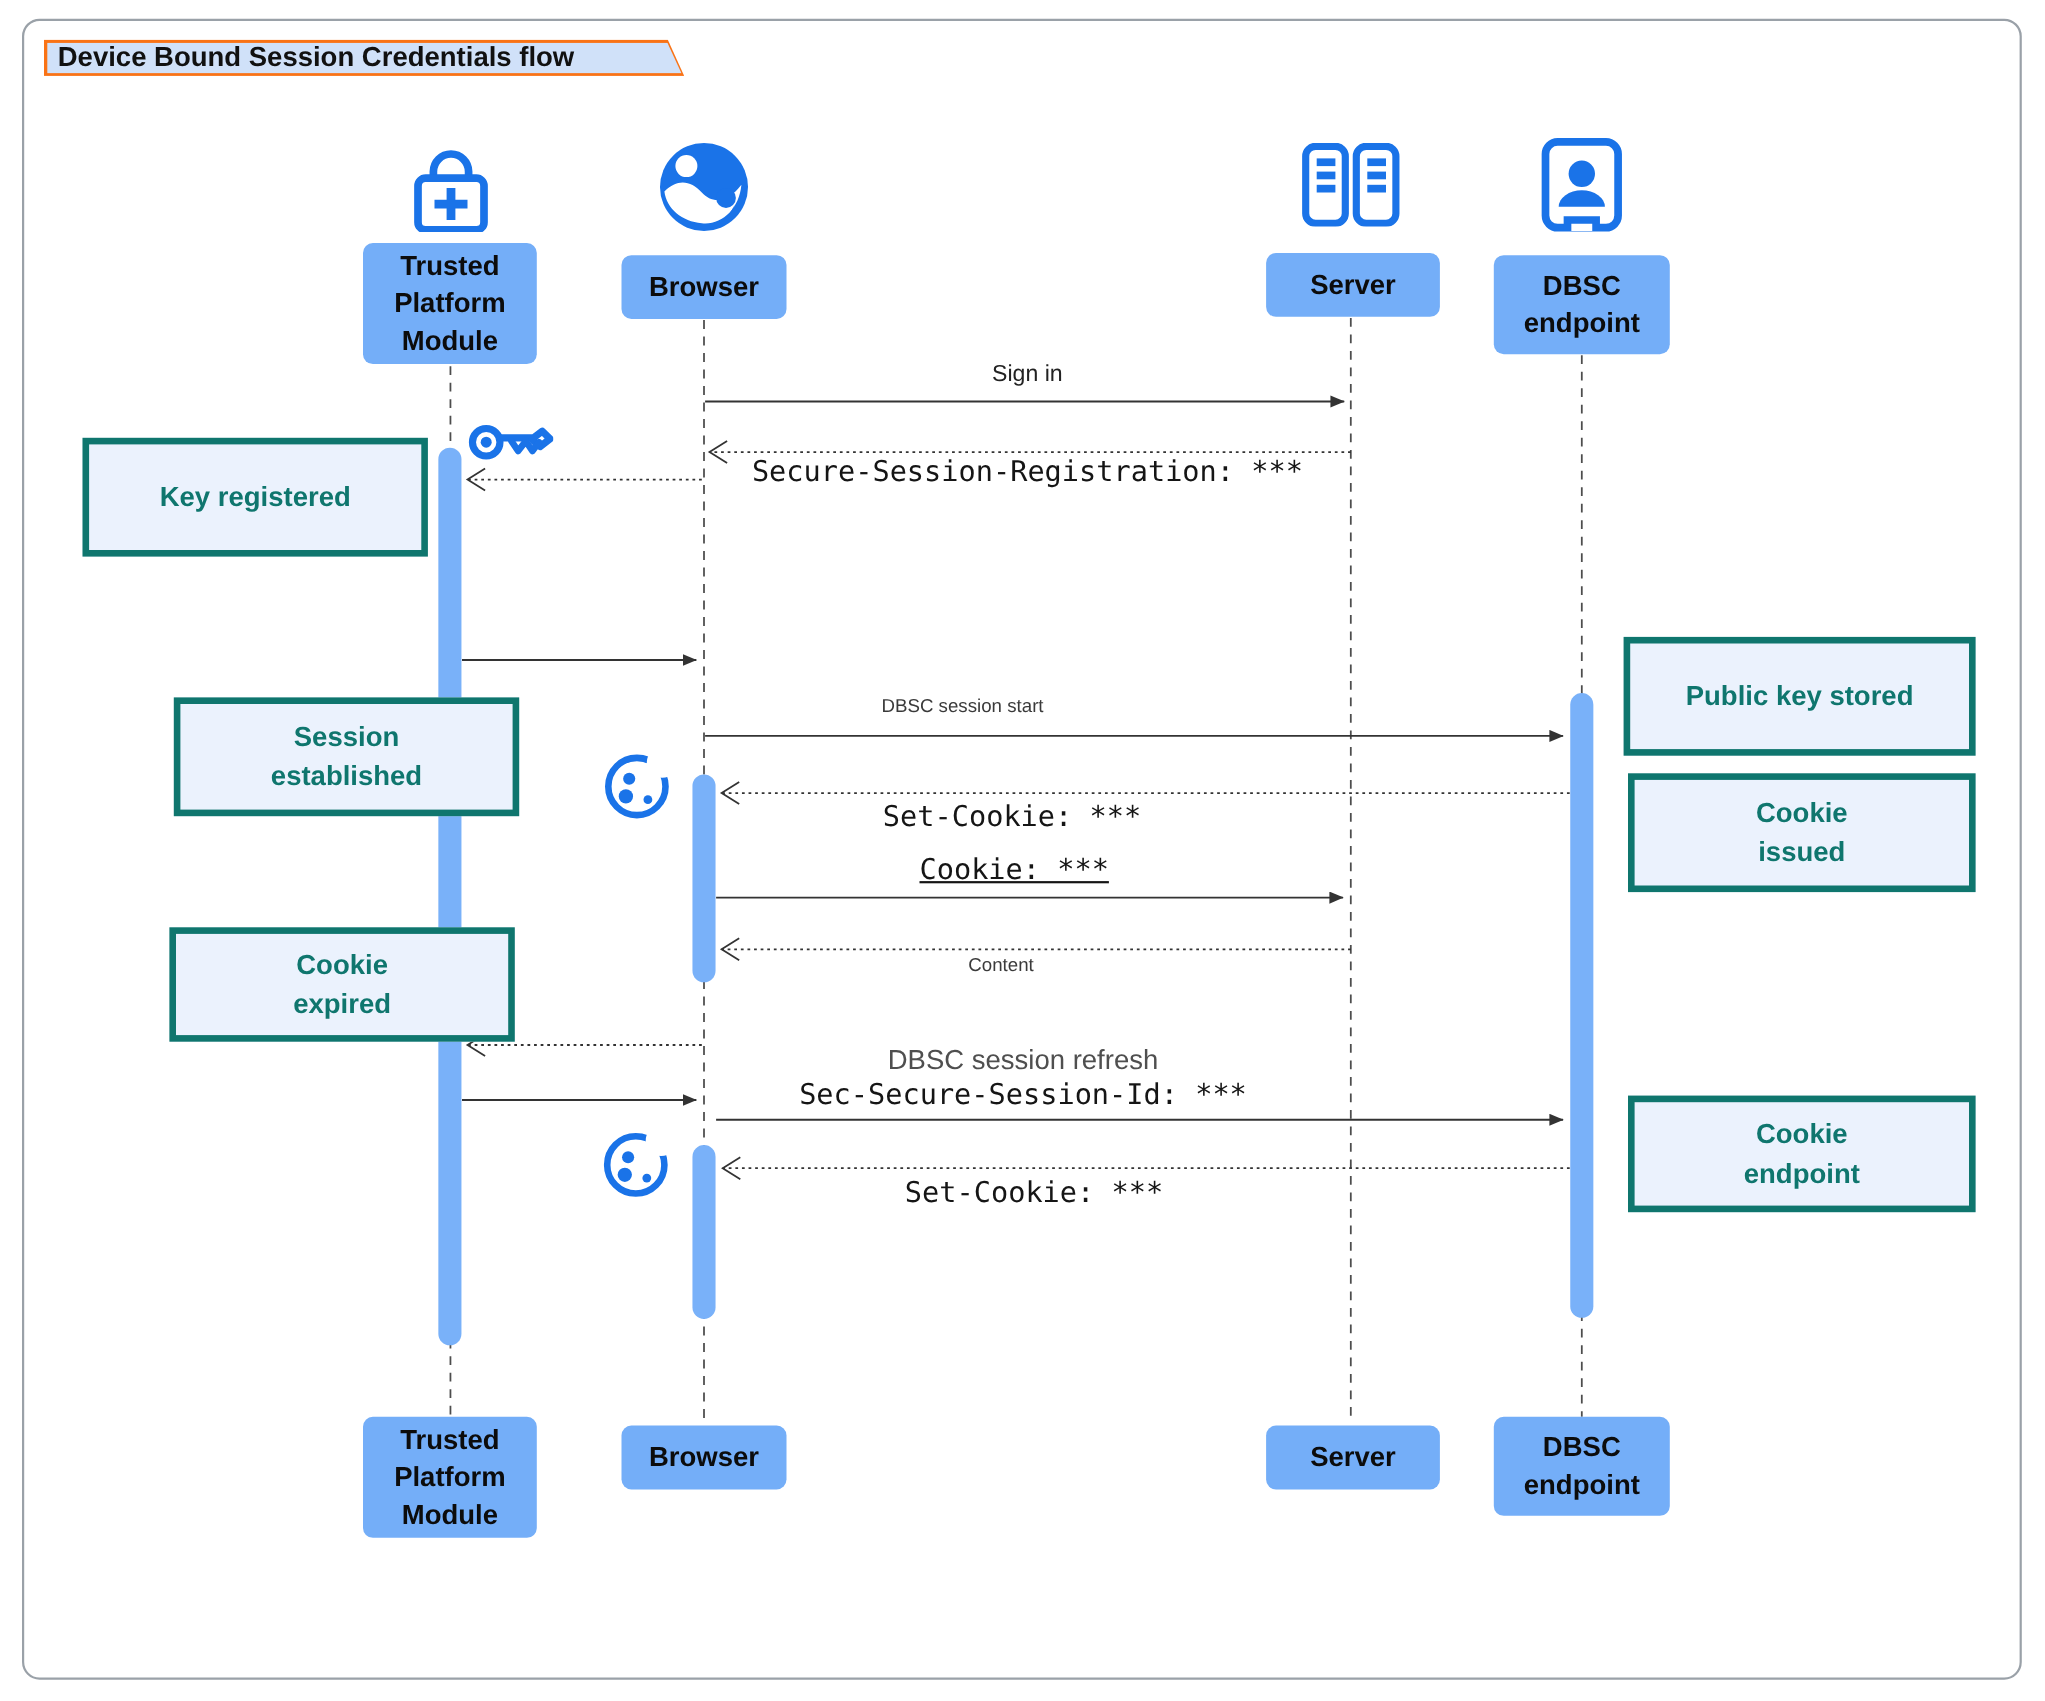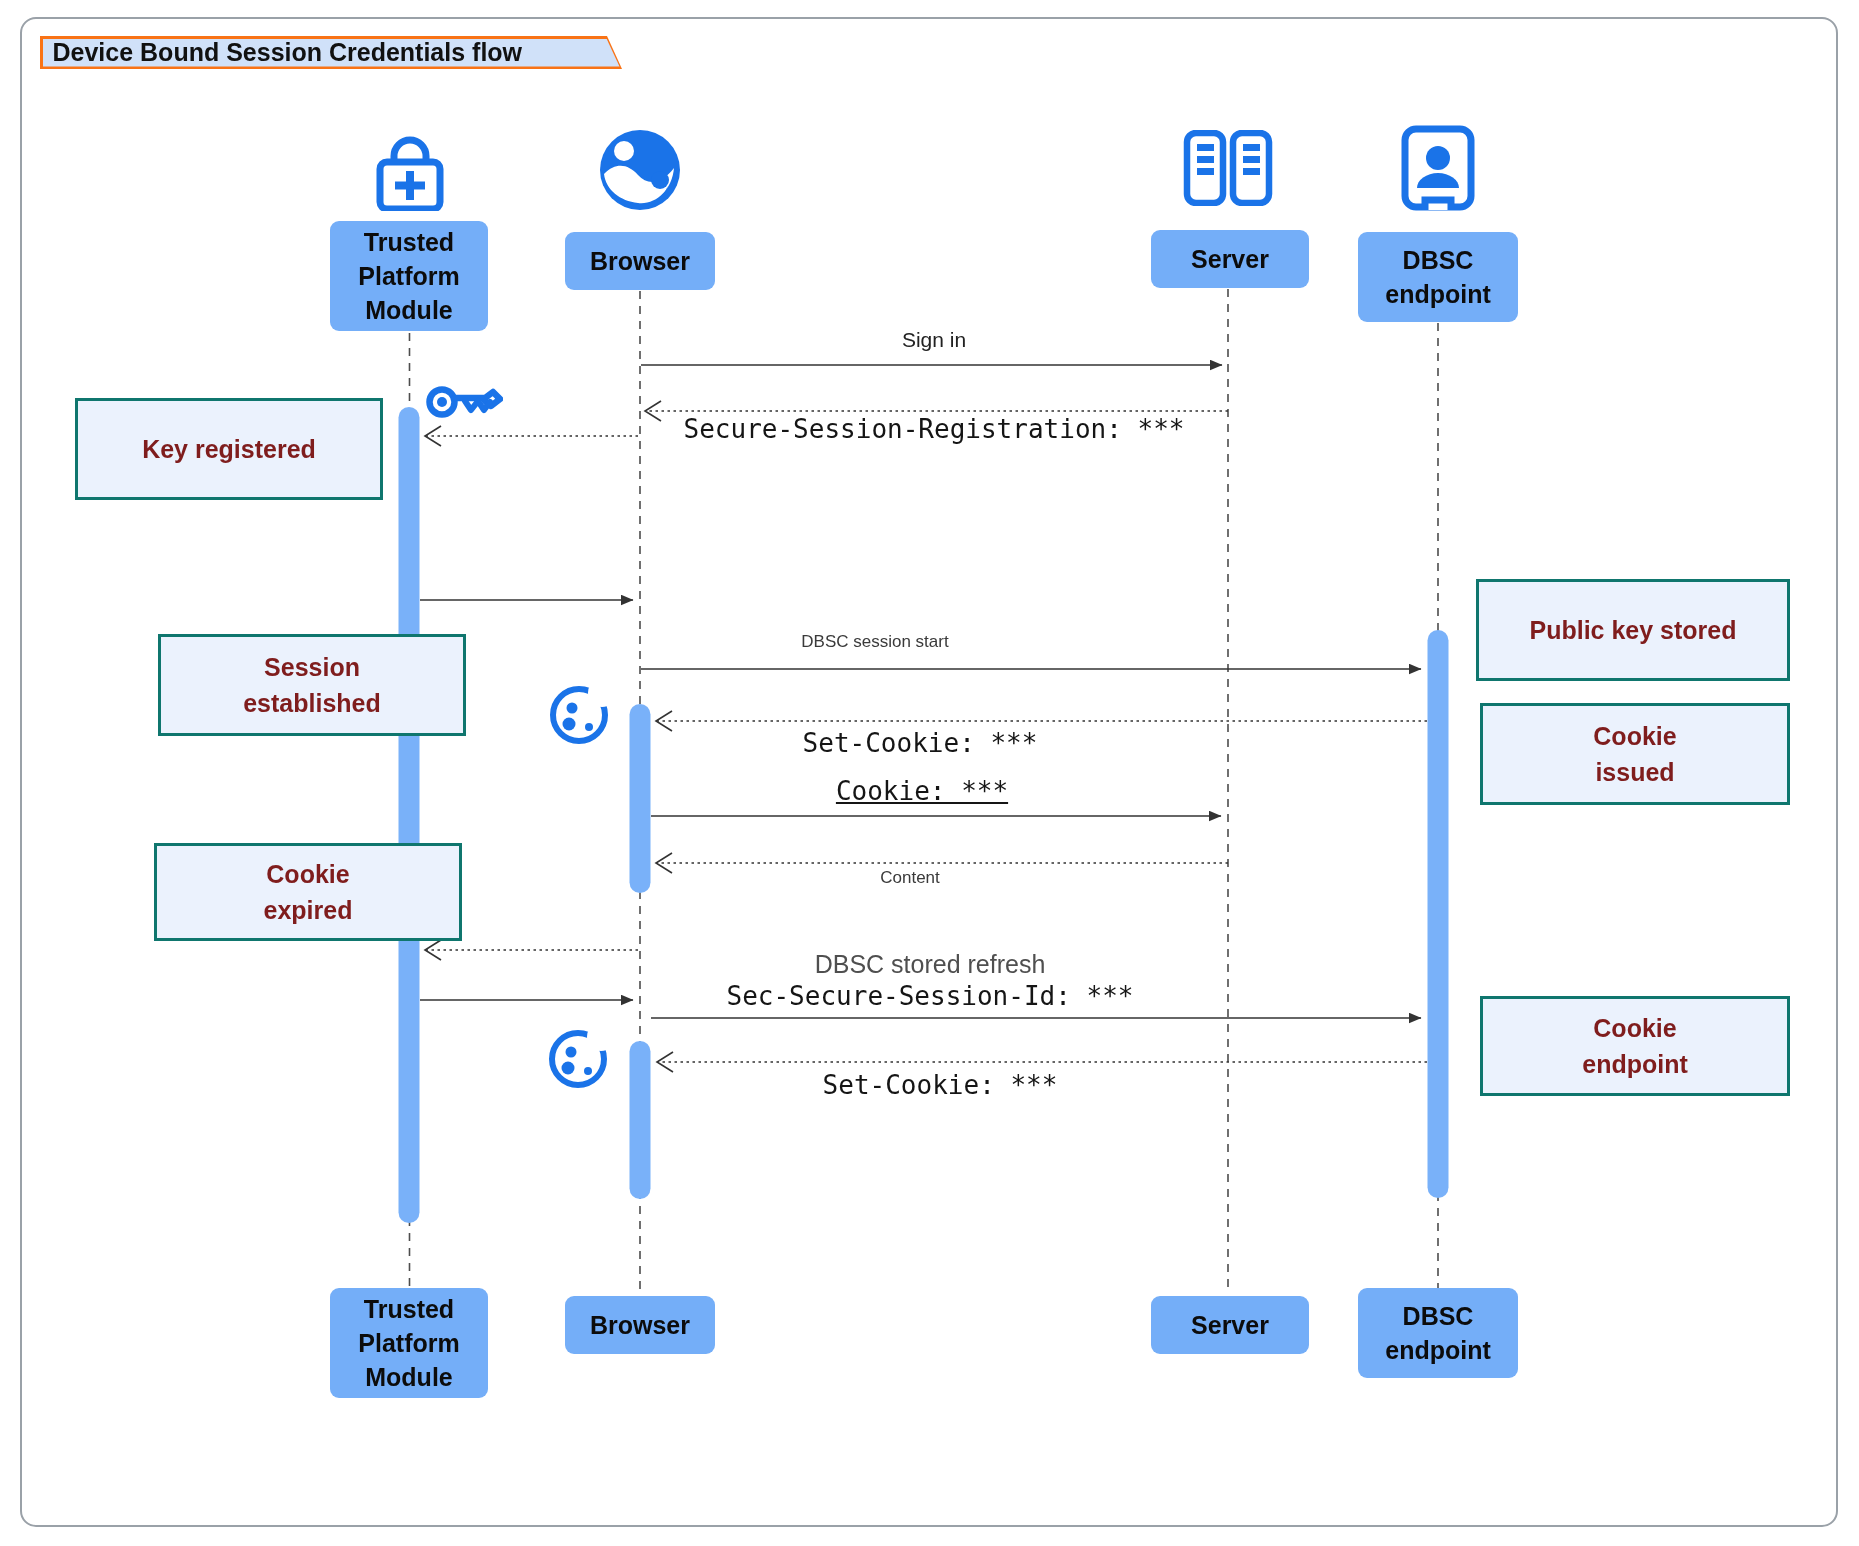--- a/index.html
+++ b/index.html
@@ -18,23 +18,23 @@
                  font-weight:bold; font-size:25px; color:#111; }
 
   svg.wires { position:absolute; left:0; top:0; }
 
   .actor-box { position:absolute; background:#74aef8; border-radius:9px;
                display:flex; flex-direction:column; align-items:center; justify-content:center;
                font-weight:bold; font-size:25px; line-height:34px; color:#0c0c0c; text-align:center; }
 
   .icon { position:absolute; }
 
-  .note { position:absolute; background:#ebf2fd; border:3px solid #0f766e;
+  .note { position:absolute; background:#ebf2fd; border:6px solid #0f766e;
           display:flex; flex-direction:column; align-items:center; justify-content:center;
-          font-weight:bold; font-size:25px; line-height:36px; color:#7f1d1d; text-align:center; }
+          font-weight:bold; font-size:25px; line-height:36px; color:#0f766e; text-align:center; }
 
   .msg { position:absolute; transform:translateX(-50%); white-space:nowrap; text-align:center; }
   .msg.sans { font-size:17px; color:#3a3a3a; }
   .msg.sans-dark { font-size:21px; color:#222; }
   .msg.sans-gray { font-size:25px; color:#4f4f4f; }
   .msg.mono { font-family:"DejaVu Sans Mono", monospace; font-size:26px; color:#151515; }
 </style>
 </head>
 <body>
 
@@ -200,15 +200,15 @@
   <div>Cookie</div>
 <div>endpoint</div>
   </div>
 
 <div class="msg sans-dark" style="left:934px; top:328px;">Sign in</div>
 <div class="msg mono" style="left:934px; top:414px;">Secure-Session-Registration: ***</div>
 <div class="msg sans" style="left:875px; top:632px;">DBSC session start</div>
 <div class="msg mono" style="left:920px; top:728px;">Set-Cookie: ***</div>
 <div class="msg mono" style="left:922px; top:776px;text-decoration:underline;">Cookie: ***</div>
 <div class="msg sans" style="left:910px; top:868px;">Content</div>
-<div class="msg sans-gray" style="left:930px; top:950px;">DBSC stored refresh</div>
+<div class="msg sans-gray" style="left:930px; top:950px;">DBSC session refresh</div>
 <div class="msg mono" style="left:930px; top:981px;">Sec-Secure-Session-Id: ***</div>
 <div class="msg mono" style="left:940px; top:1070px;">Set-Cookie: ***</div>
 
 </body></html>

